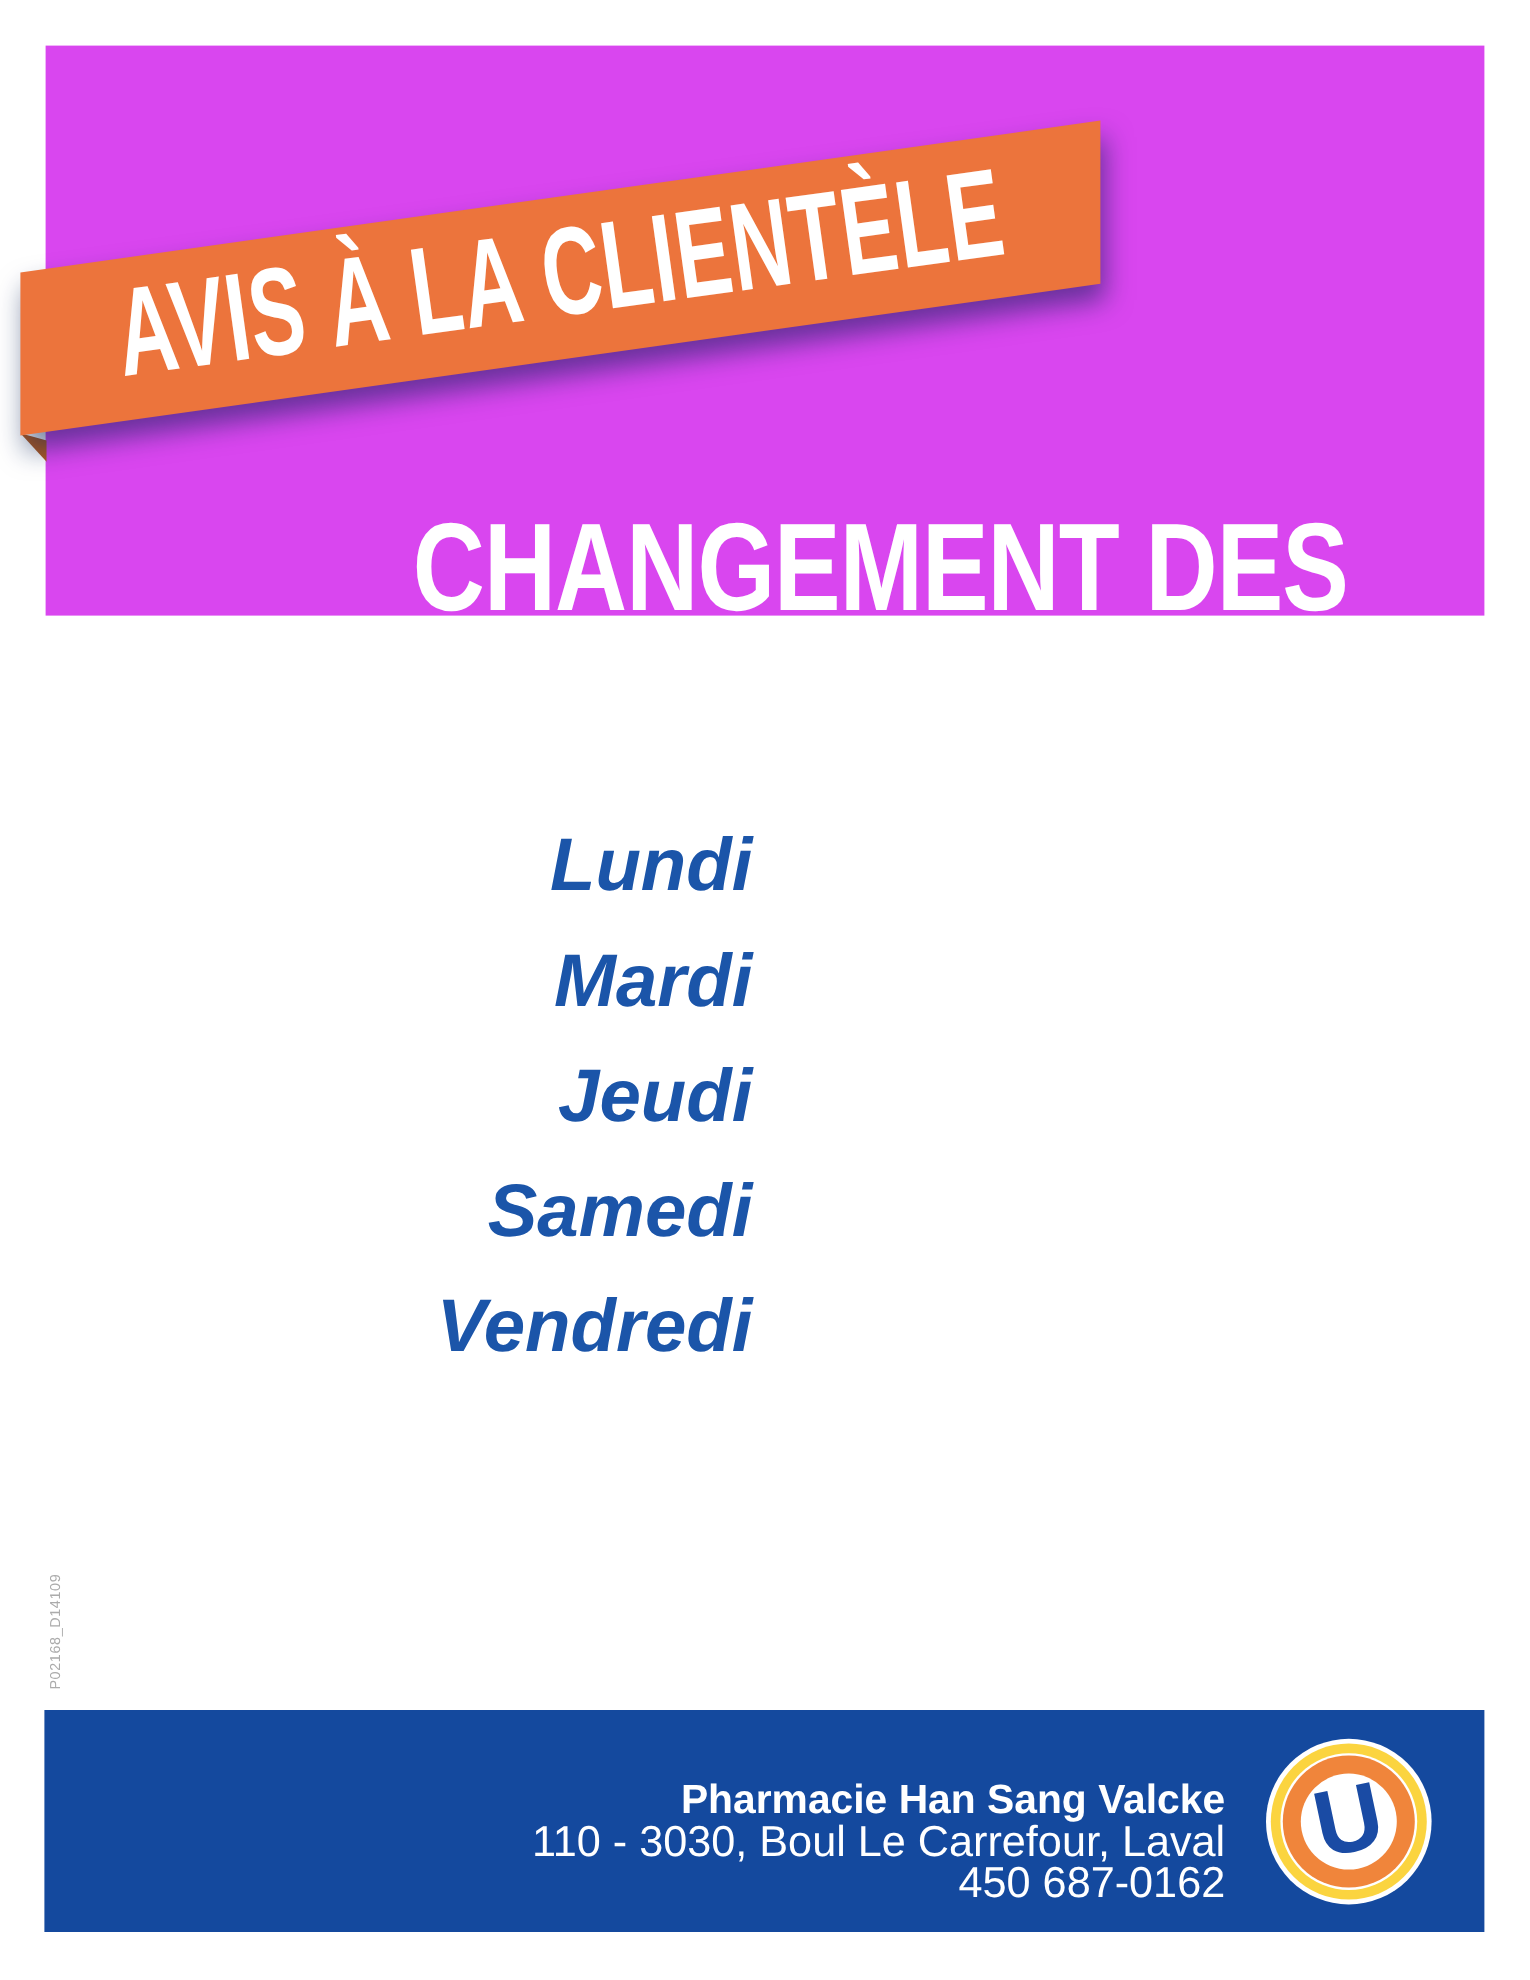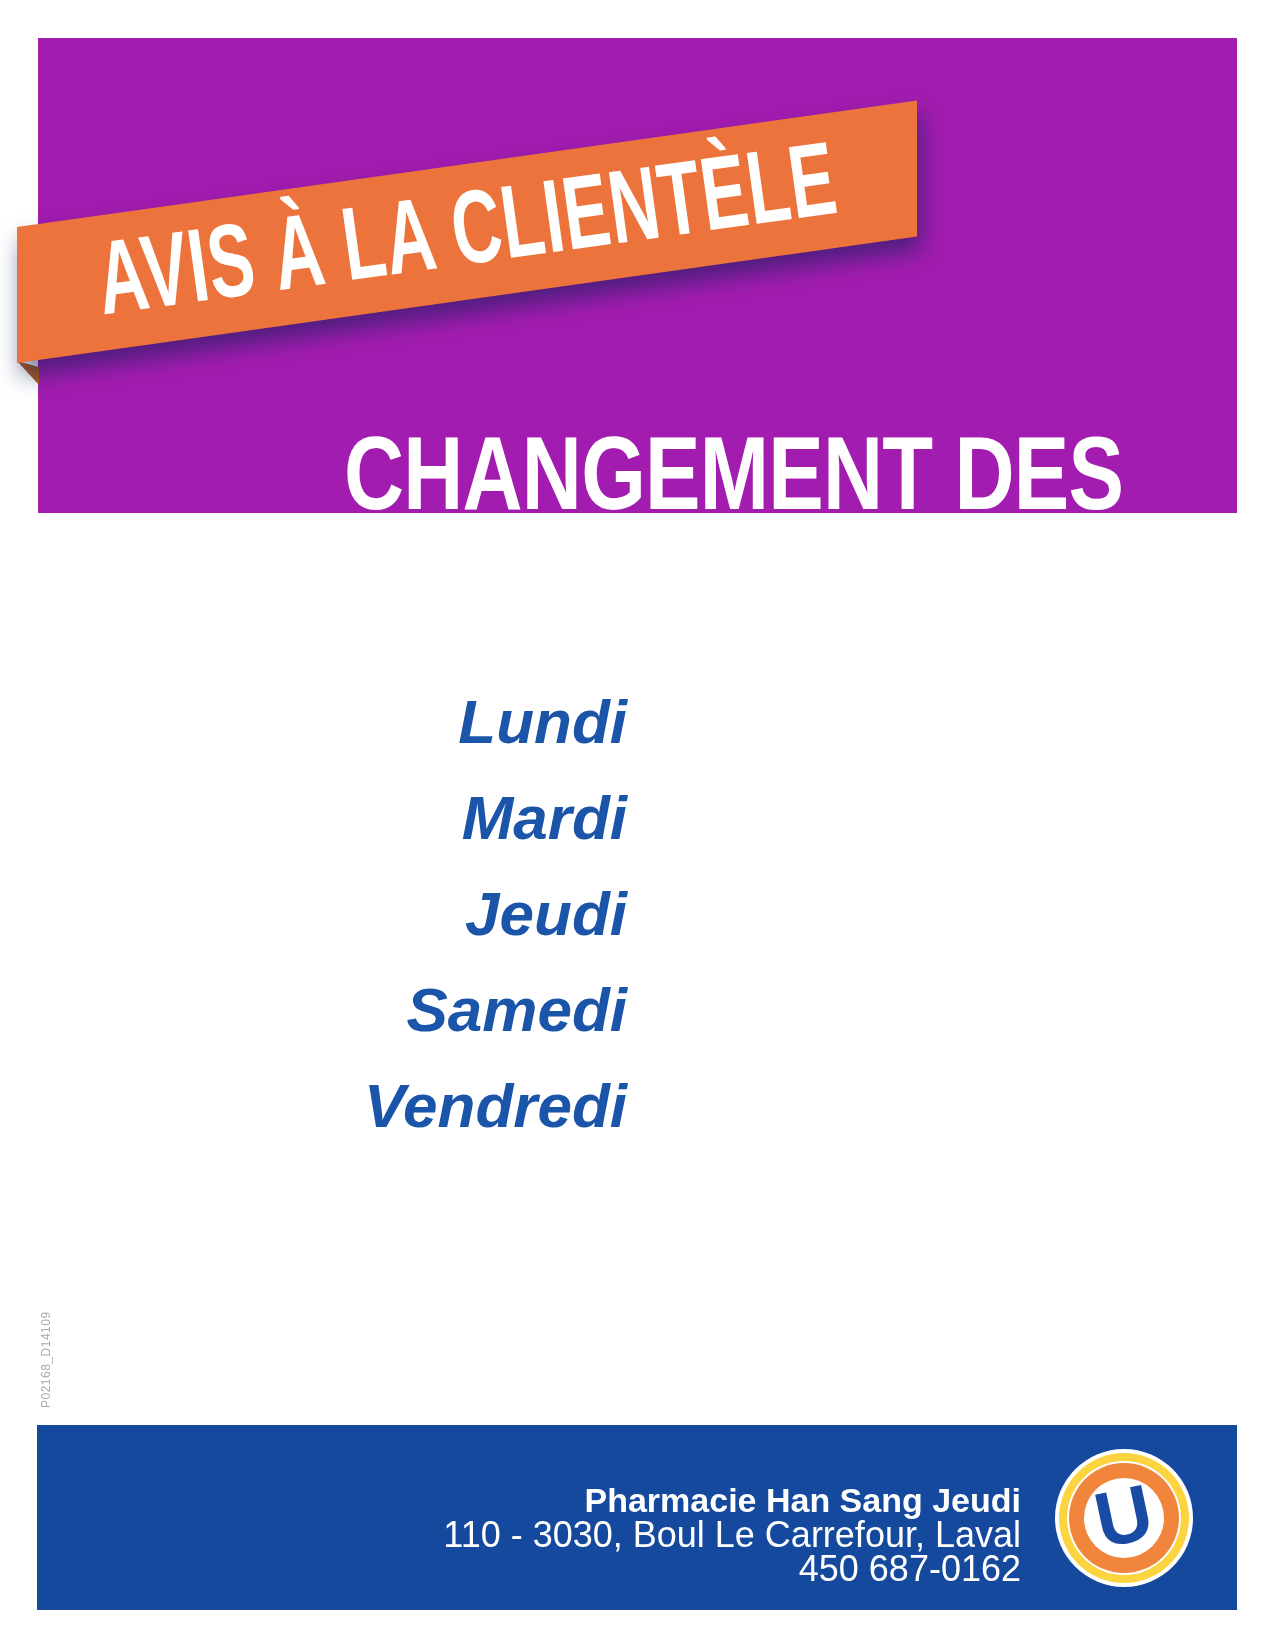--- a/index.html
+++ b/index.html
@@ -3,21 +3,21 @@
 <meta charset="utf-8">
 <style>
   html,body{margin:0;padding:0;background:#ffffff;}
   .page{
     position:relative;width:1275px;height:1650px;background:#ffffff;
     overflow:hidden;font-family:"Liberation Sans",sans-serif;
   }
   
   .header-box{
     position:absolute;left:38px;top:38px;width:1199px;height:475px;
-    background:#a21caf;
+    background:#d946ef;
   }
   .title{
     position:absolute;right:114px;top:389px;text-align:right;
     color:#ffffff;font-weight:bold;
     transform:scaleX(0.80);transform-origin:100% 0;
   }
   .title-line{font-size:104px;line-height:92px;white-space:nowrap;letter-spacing:-1px;}
   
   .ribbon-fold{
     position:absolute;left:17px;top:361px;width:22px;height:24px;
@@ -108,21 +108,21 @@
       <div class="day">Mardi</div>
       <div class="day">Jeudi</div>
       <div class="day">Samedi</div>
       <div class="day">Vendredi</div>
     </div>
 
   <div class="print-code">P02168_D14109</div>
 
   <div class="footer-bar">
     <div class="footer-text">
-      <div class="pharmacy-name">Pharmacie Han Sang Jeudi</div>
+      <div class="pharmacy-name">Pharmacie Han Sang Valcke</div>
       <div class="pharmacy-address">110 - 3030, Boul Le Carrefour, Laval</div>
       <div class="pharmacy-phone">450 687-0162</div>
     </div>
 
     <div class="logo">
       <div class="logo-ring-yellow">
         <div class="logo-ring-white">
           <div class="logo-ring-orange">
             <div class="logo-disc">
               <span class="logo-letter">U</span>

